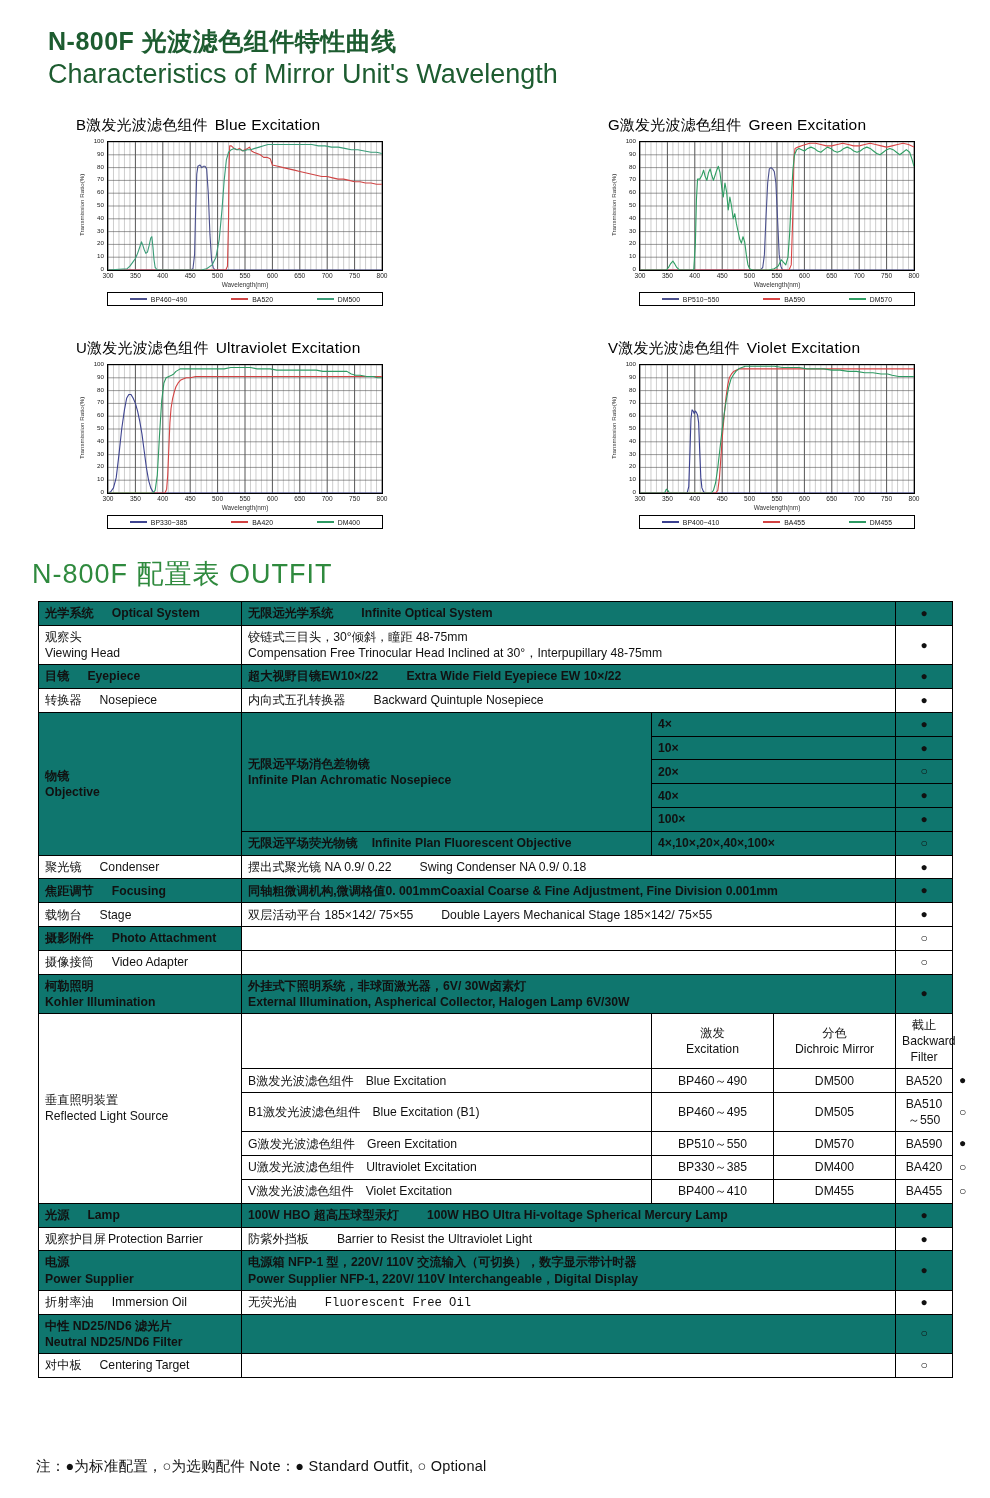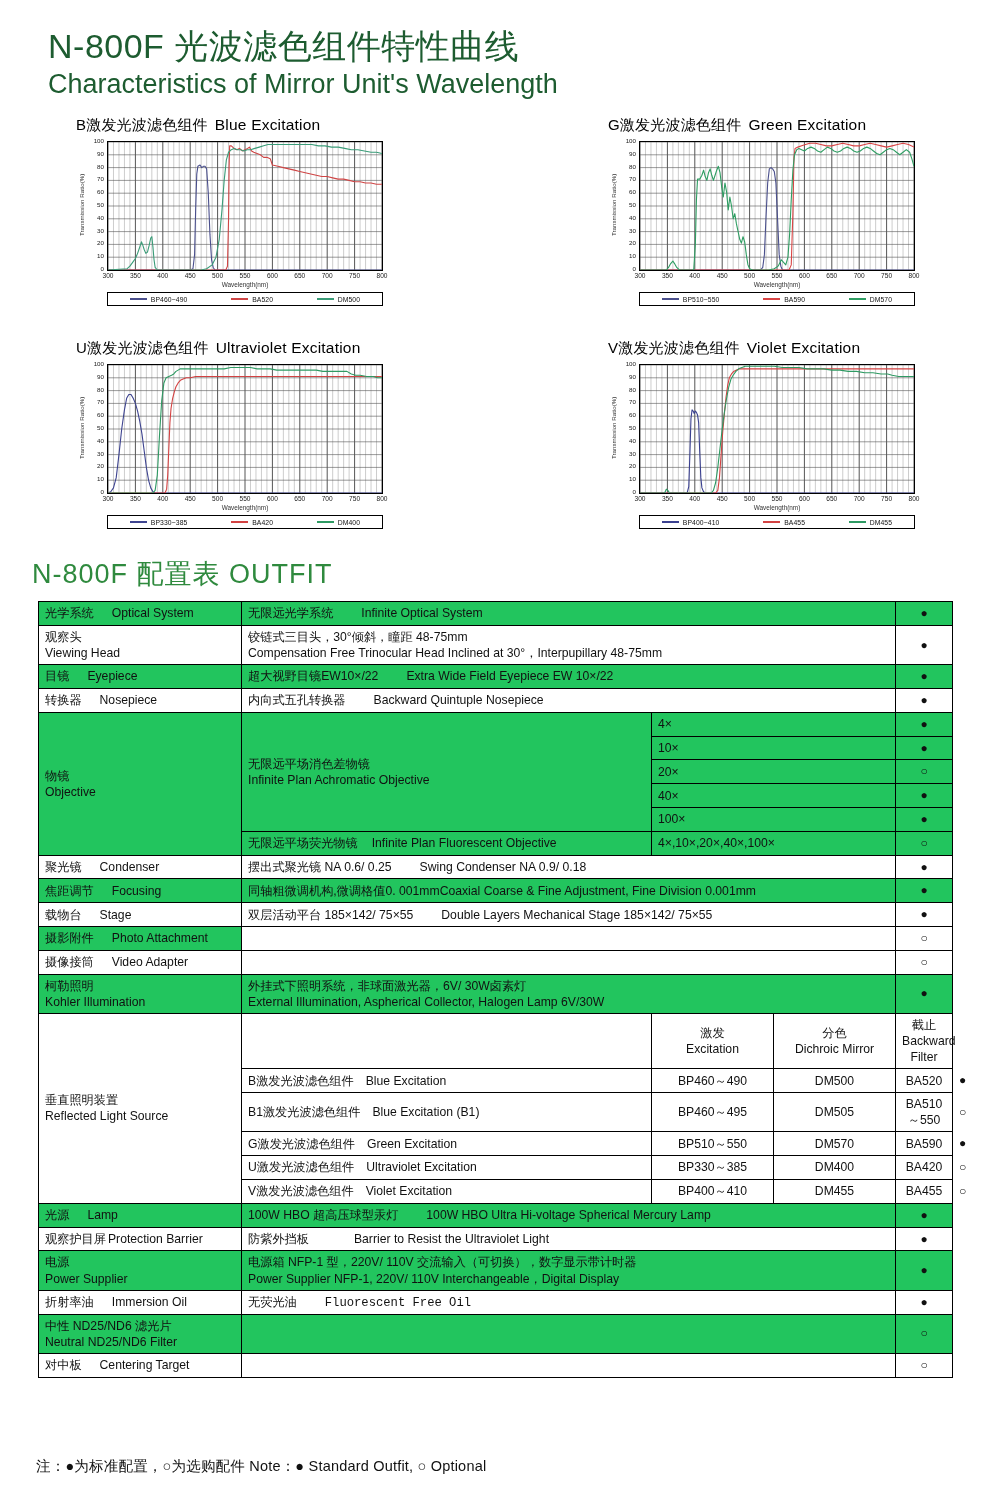--- a/index.html
+++ b/index.html
@@ -9,22 +9,22 @@
     background: #ffffff;
     font-family: "Liberation Sans", sans-serif;
     color: #111;
     overflow: hidden;
     position: relative;
   }
 
   
   .hdr { position:absolute; left:48px; top:26px; }
   .hdr-cn {
-    font-size: 34px; letter-spacing: .5px;
-    color: #1d5c30; font-weight: 400; line-height: 1.22;
+    font-size: 25px; letter-spacing: .5px;
+    color: #1d5c30; font-weight: 700; line-height: 1.22;
     white-space: nowrap;
   }
   .hdr-en {
     font-size: 27px; color: #1d5c30; font-weight: 500;
     line-height: 1.22; white-space: nowrap; margin-top: 1px;
   }
 
   .outfit-title {
     position:absolute; left:32px; top:556px;
     font-size: 27px; color:#2f8a3e; font-weight:500;
@@ -86,21 +86,21 @@
     table-layout: fixed;
   }
   table.outfit td {
     border: 1.3px solid #000;
     padding: 3px 6px;
     font-size: 12.2px;
     vertical-align: middle;
     line-height: 1.32;
     color:#111;
   }
-  .g { background:#22c55e; }
+  .g { background:#0f766e;font-weight:bold; }
   .w { background:#ffffff; }
   .mark { text-align:center; font-size:13px; padding:0; }
   .dot-f::before { content:"\25CF"; font-size:12px; }
   .dot-o::before { content:"\25CB"; font-size:12px; }
   .two-line { line-height:1.45; }
   .ctr { text-align:center; }
   .sub-hd { text-align:center; line-height:1.3; font-size:11.8px; }
 
   .footnote {
     position:absolute; left:36px; top:1457px;
@@ -620,21 +620,21 @@
         <td class="w" colspan="3"><span>内向式五孔转换器</span><span style="margin-left: 28px;">Backward Quintuple Nosepiece</span></td>
         <td class="mark w"><span class="dot-f"></span></td>
       </tr>
       <tr>
         <td class="g two-line" rowspan="6">
           <div>物镜</div>
           <div>Objective</div>
         </td>
         <td class="g two-line" rowspan="5">
           <div>无限远平场消色差物镜</div>
-          <div>Infinite Plan Achromatic Objective</div>
+          <div>Infinite Plan Achromatic Nosepiece</div>
         </td>
         <td class="g" colspan="2">4×</td>
         <td class="mark g"><span class="dot-f"></span></td>
       </tr>
       <tr>
         <td class="g" colspan="2">10×</td>
         <td class="mark g"><span class="dot-f"></span></td>
       </tr>
       <tr>
         <td class="g" colspan="2">20×</td>
@@ -648,21 +648,21 @@
         <td class="g" colspan="2">100×</td>
         <td class="mark g"><span class="dot-f"></span></td>
       </tr>
       <tr>
         <td class="g"><span>无限远平场荧光物镜</span><span style="margin-left: 14px;">Infinite Plan Fluorescent Objective</span></td>
         <td class="g" colspan="2">4×,10×,20×,40×,100×</td>
         <td class="mark g"><span class="dot-o"></span></td>
       </tr>
       <tr>
         <td class="w"><span>聚光镜</span><span style="margin-left: 18px;">Condenser</span></td>
-        <td class="w" colspan="3"><span>摆出式聚光镜 NA 0.6/ 0.25</span><span style="margin-left: 28px;">Swing Condenser NA 0.9/ 0.18</span></td>
+        <td class="w" colspan="3"><span>摆出式聚光镜 NA 0.9/ 0.22</span><span style="margin-left: 28px;">Swing Condenser NA 0.9/ 0.18</span></td>
         <td class="mark w"><span class="dot-f"></span></td>
       </tr>
       <tr>
         <td class="g"><span>焦距调节</span><span style="margin-left: 18px;">Focusing</span></td>
         <td class="g" colspan="3"><span>同轴粗微调机构,微调格值0. 001mm</span><span style="">Coaxial Coarse &amp; Fine Adjustment, Fine Division 0.001mm</span></td>
         <td class="mark g"><span class="dot-f"></span></td>
       </tr>
       <tr>
         <td class="w"><span>载物台</span><span style="margin-left: 18px;">Stage</span></td>
         <td class="w" colspan="3"><span>双层活动平台 185×142/ 75×55</span><span style="margin-left: 28px;">Double Layers Mechanical Stage 185×142/ 75×55</span></td>
@@ -744,21 +744,21 @@
         <td class="w ctr">BA455</td>
         <td class="mark w"><span class="dot-o"></span></td>
       </tr>
       <tr>
         <td class="g"><span>光源</span><span style="margin-left: 18px;">Lamp</span></td>
         <td class="g" colspan="3"><span>100W HBO 超高压球型汞灯</span><span style="margin-left: 28px;">100W  HBO Ultra Hi-voltage Spherical Mercury Lamp</span></td>
         <td class="mark g"><span class="dot-f"></span></td>
       </tr>
       <tr>
         <td class="w"><span>观察护目屏</span><span style="margin-left: 2px;">Protection  Barrier</span></td>
-        <td class="w" colspan="3"><span>防紫外挡板</span><span style="margin-left: 45px;">Barrier to Resist the Ultraviolet Light</span></td>
+        <td class="w" colspan="3"><span>防紫外挡板</span><span style="margin-left: 28px;">Barrier to Resist the Ultraviolet Light</span></td>
         <td class="mark w"><span class="dot-f"></span></td>
       </tr>
       <tr>
         <td class="g two-line">
           <div>电源</div>
           <div>Power Supplier</div>
         </td>
         <td class="g two-line" colspan="3">
           <div>电源箱 NFP-1 型，220V/ 110V 交流输入（可切换），数字显示带计时器</div>
           <div>Power Supplier NFP-1, 220V/ 110V  Interchangeable，Digital Display</div>

